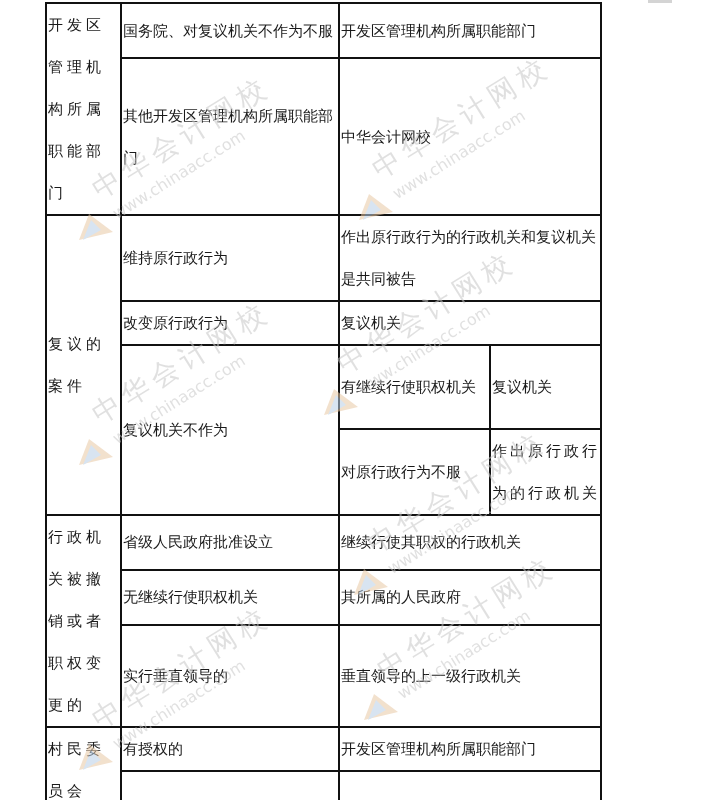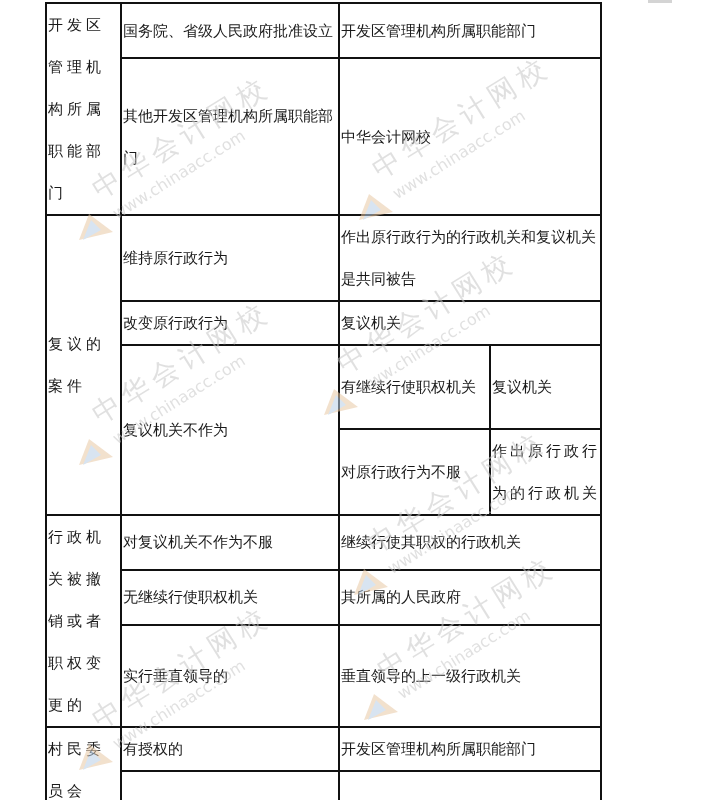--- a/index.html
+++ b/index.html
@@ -40,21 +40,21 @@
     <colgroup>
       <col style="width:75px">
       <col style="width:218px">
       <col style="width:151px">
       <col style="width:111px">
     </colgroup>
     <tbody>
 
       <tr style="height:42px">
         <td class="c1" rowspan="2" style="vertical-align:top">开发区管理机构所属职能部门</td>
-        <td>国务院、省级人民政府批准设立</td>
+        <td>国务院、对复议机关不作为不服</td>
         <td colspan="2">开发区管理机构所属职能部门</td>
       </tr>
       <tr style="height:125px">
         <td class="thin-top">其他开发区管理机构所属职能部门</td>
         <td class="thin-top" colspan="2">中华会计网校</td>
       </tr>
 
       <tr style="height:85px">
         <td class="c1" rowspan="4">复议的案件</td>
         <td>维持原行政行为</td>
@@ -69,21 +69,21 @@
         <td>有继续行使职权机关</td>
         <td>复议机关</td>
       </tr>
       <tr style="height:84px">
         <td>对原行政行为不服</td>
         <td style="letter-spacing:3px">作出原行政行为的行政机关</td>
       </tr>
 
       <tr style="height:42px">
         <td class="c1" rowspan="3" style="vertical-align:top">行政机关被撤销或者职权变更的</td>
-        <td>对复议机关不作为不服</td>
+        <td>省级人民政府批准设立</td>
         <td colspan="2">继续行使其职权的行政机关</td>
       </tr>
       <tr style="height:42px">
         <td>无继续行使职权机关</td>
         <td colspan="2">其所属的人民政府</td>
       </tr>
       <tr style="height:82px">
         <td class="thin-top">实行垂直领导的</td>
         <td class="thin-top" colspan="2">垂直领导的上一级行政机关</td>
       </tr>

